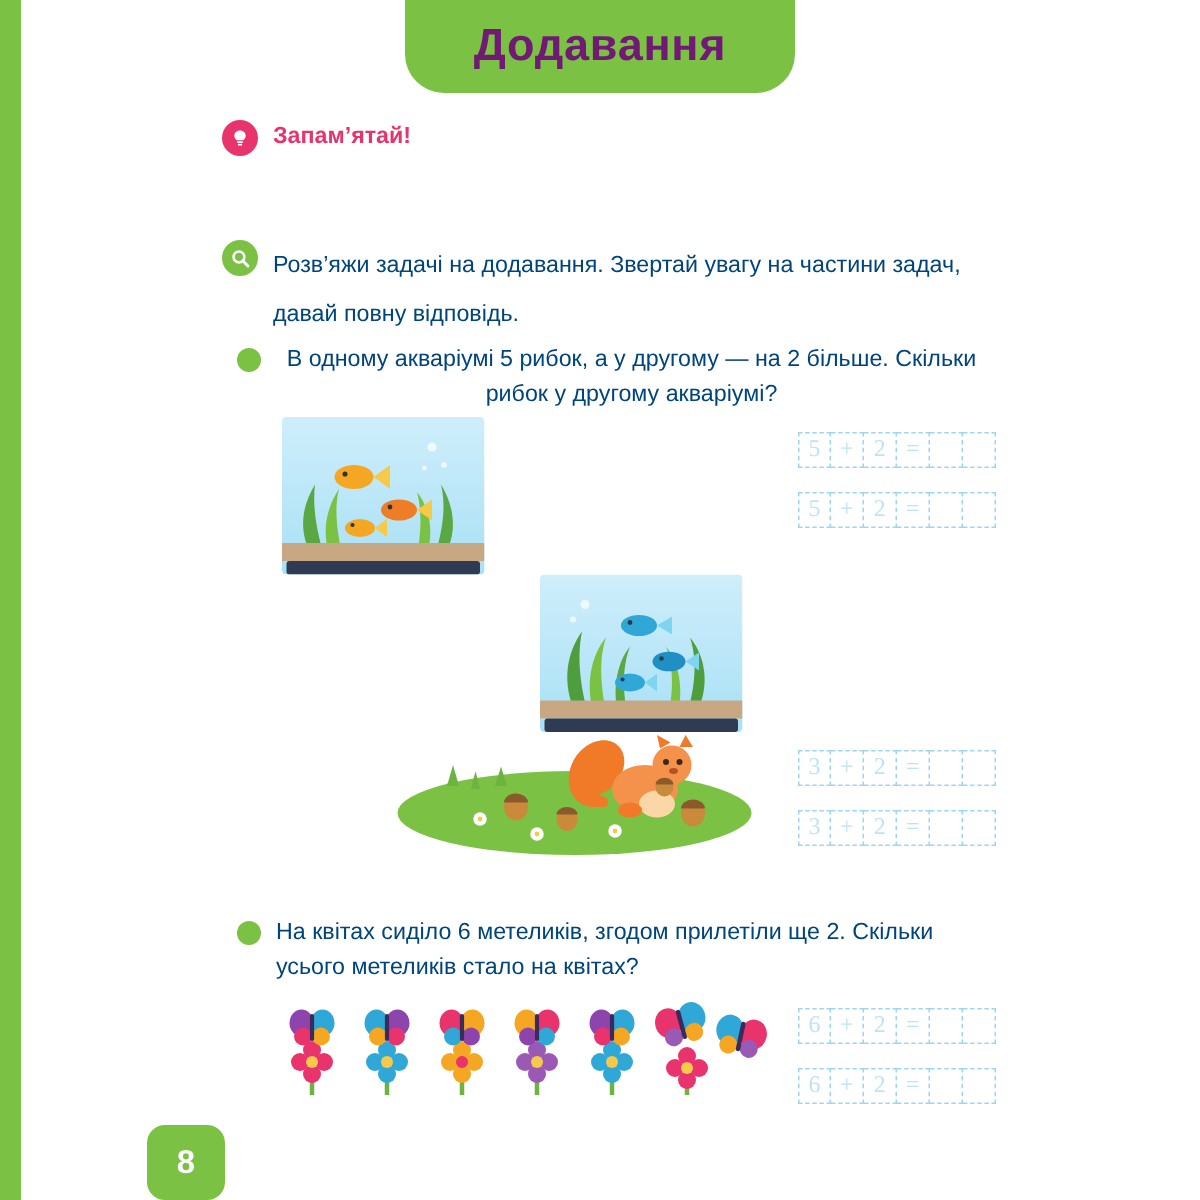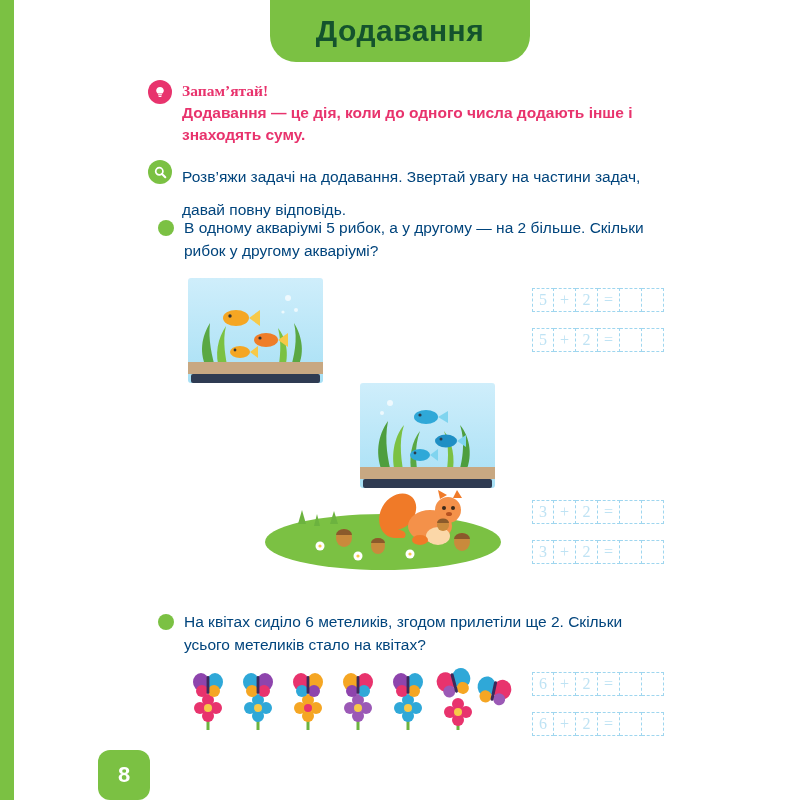--- a/index.html
+++ b/index.html
@@ -33,21 +33,21 @@
     width: 260px;
     height: 62px;
     background: #7bc143;
     border-bottom-left-radius: 26px;
     border-bottom-right-radius: 26px;
     display: flex;
     align-items: center;
     justify-content: center;
   }
   .header-banner .title {
-    color: #14532d;
+    color: #701a75;
     font-size: 30px;
     font-weight: bold;
     letter-spacing: 0.5px;
   }
 
   
   .content {
     position: absolute;
     left: 0;
     top: 0;
@@ -76,21 +76,21 @@
   .bullet-icon.dot { background: #7bc143; width: 16px; height: 16px; margin-top: 4px; margin-right: 10px;}
 
   .bullet-icon svg { display: block; }
 
   .remember-text {
     color: #e8336d;
     font-size: 15.5px;
     font-weight: bold;
     line-height: 22px;
   }
-  .remember-text .lead { display: block; font-family: Liberation Serif, serif; }
+  .remember-text .lead { display: block; }
 
   .task-intro {
     color: #00447c;
     font-size: 15.5px;
     line-height: 33px;
   }
 
   .problem-text {
     color: #00447c;
     font-size: 15.5px;
@@ -184,35 +184,34 @@
   <div class="row" style="left:148px; top:80px; width:520px;">
     <div class="bullet-icon pink">
       <svg width="14" height="14" viewBox="0 0 14 14">
         <path d="M7 2 C4.8 2 3.2 3.6 3.2 5.5 C3.2 6.9 4.1 7.7 4.7 8.5 L9.3 8.5 C9.9 7.7 10.8 6.9 10.8 5.5 C10.8 3.6 9.2 2 7 2 Z" fill="#ffffff"></path>
         <rect x="5.1" y="9.2" width="3.8" height="1.1" fill="#ffffff"></rect>
         <rect x="5.6" y="10.9" width="2.8" height="1.1" fill="#ffffff"></rect>
       </svg>
     </div>
     <div class="remember-text">
       <span class="lead">Запам’ятай!</span>
-      <span>Додавання — це дія, коли до одного числа додають інше і знаходять суму.</span>
     </div>
   </div>
 
   <div class="row" style="left:148px; top:160px; width:510px;">
     <div class="bullet-icon green">
       <svg width="15" height="15" viewBox="0 0 15 15">
         <circle cx="6.3" cy="6.3" r="3.6" fill="none" stroke="#ffffff" stroke-width="1.7"></circle>
         <line x1="9" y1="9" x2="12.3" y2="12.3" stroke="#ffffff" stroke-width="2" stroke-linecap="round"></line>
       </svg>
     </div>
     <div class="task-intro">Розв’яжи задачі на додавання. Звертай увагу на частини задач, давай повну відповідь.</div>
   </div>
 
-  <div class="row" style="left:158px; top:216px; width:500px;">
+  <div class="row" style="left:158px; top:228px; width:500px;text-align:center;">
     <div class="bullet-icon dot"></div>
     <div class="problem-text">В одному акваріумі 5 рибок, а у другому — на 2 більше. Скільки рибок у другому акваріумі?</div>
   </div>
 
   <div class="scene aquarium" style="left:188px; top:278px; width:135px; height:105px;">
     <div class="aq-water" style="background:linear-gradient(180deg,#cfeefb 0%,#a8e0f5 100%);"></div>
 
     <svg width="135" height="105" viewBox="0 0 135 105" style="position:absolute;left:0;top:0;">
       <path d="M20 93 C10 75 14 58 22 45 C20 62 24 78 28 93 Z" fill="#5aa843"></path>
       <path d="M32 93 C26 76 30 60 38 48 C34 64 38 80 40 93 Z" fill="#7bc143"></path>

